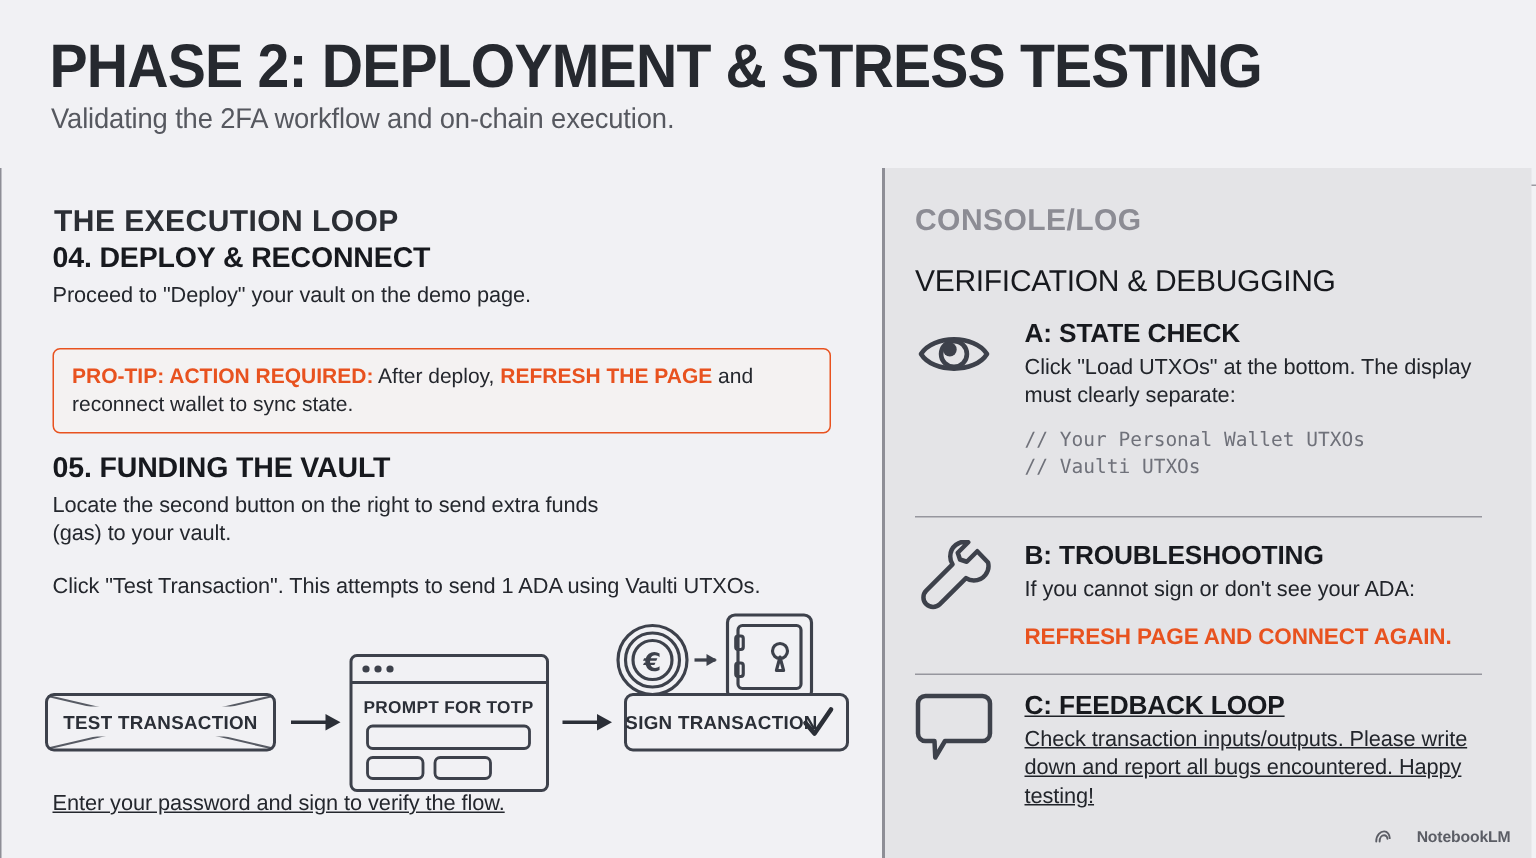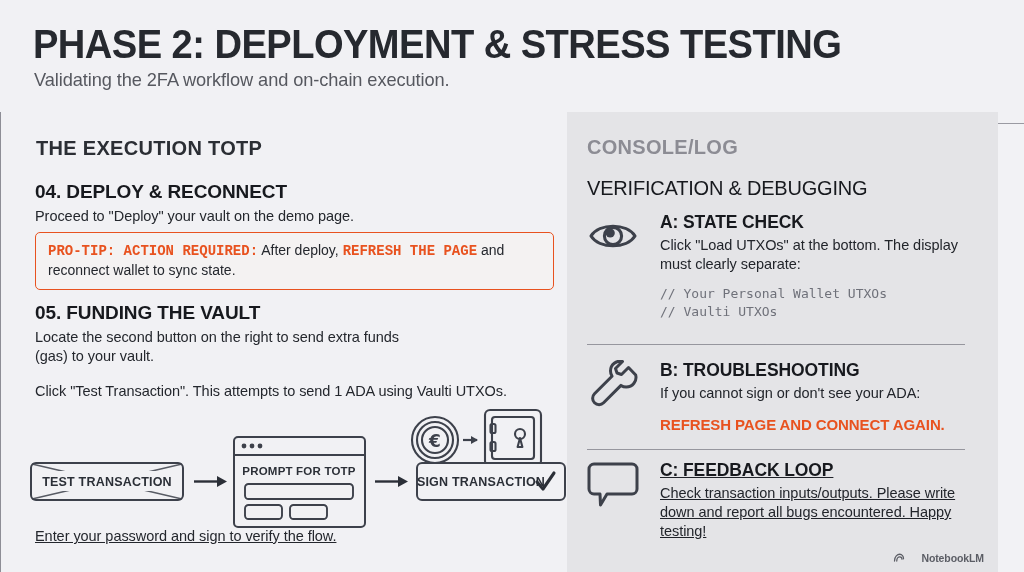--- a/index.html
+++ b/index.html
@@ -63,21 +63,21 @@
     position: absolute;
     left: 0; top: 112px;
     width: 588px;
     height: 460px;
     background: #f1f1f4;
     border-left: 1.5px solid #8e8e96;
     box-sizing: border-box;
   }
   .right-col {
     position: absolute;
-    left: 567px; top: 112px;
+    left: 590px; top: 112px;
     width: 431px;
     height: 460px;
     background: #e4e4e7;
     box-sizing: border-box;
   }
   .col-divider {
     position: absolute;
     left: 588px; top: 112px;
     width: 1.5px; height: 460px;
     background: #8e8e96;
@@ -104,21 +104,21 @@
     margin: 0 0 4px 0;
   }
   .step-body {
     font-size: 14.5px;
     line-height: 19px;
     color: #24272d;
     margin: 0;
     letter-spacing: -0.05px;
   }
 
-  .step04 { top: 69px; width: 420px; }
+  .step04 { top: 50px; width: 420px; }
   .step05 { top: 190px; width: 370px; }
   .step06 { top: 270px; width: 530px; }
 
   
   .protip {
     position: absolute;
     left: 34px;
     top: 120px;
     width: 519px;
     box-sizing: border-box;
@@ -126,21 +126,20 @@
     border-radius: 5px;
     padding: 8px 12px 9px 12px;
     background: #f4f2f2;
     font-size: 14px;
     line-height: 19px;
     color: #24272d;
   }
   .protip .hl {
     color: #e8521f;
     font-weight: 700;
-    font-family: Liberation Mono, monospace;
   }
 
   
   .vault-illo {
     position: absolute;
     left: 405px;
     top: 292px;
   }
 
   
@@ -252,21 +251,21 @@
 
 <div class="page">
 
   <div class="header">
     <div class="header-title">PHASE 2: DEPLOYMENT &amp; STRESS TESTING</div>
     <div class="header-sub">Validating the 2FA workflow and on-chain execution.</div>
   </div>
 
   <div class="left-col">
 
-    <div class="kicker">THE EXECUTION TOTP</div>
+    <div class="kicker">THE EXECUTION LOOP</div>
 
     <div class="step step04">
       <p class="step-title">04. DEPLOY &amp; RECONNECT</p>
       <p class="step-body">Proceed to "Deploy" your vault on the demo page.</p>
     </div>
 
     <div class="protip">
       <span class="hl">PRO-TIP: ACTION REQUIRED:</span><span> After deploy, </span><span class="hl">REFRESH THE PAGE</span><span> and reconnect wallet to sync state.</span>
     </div>
 

